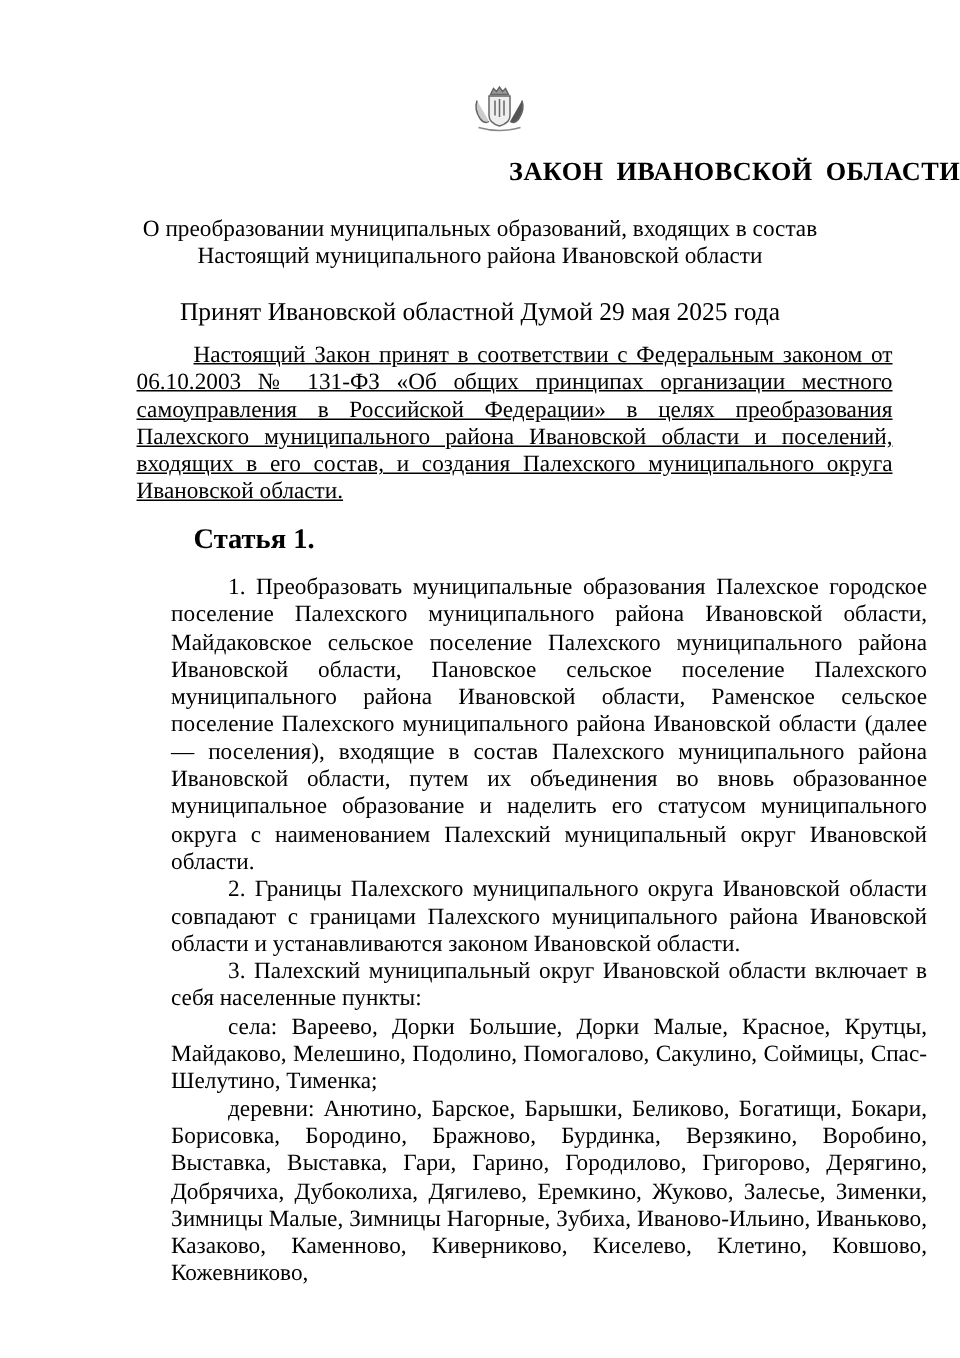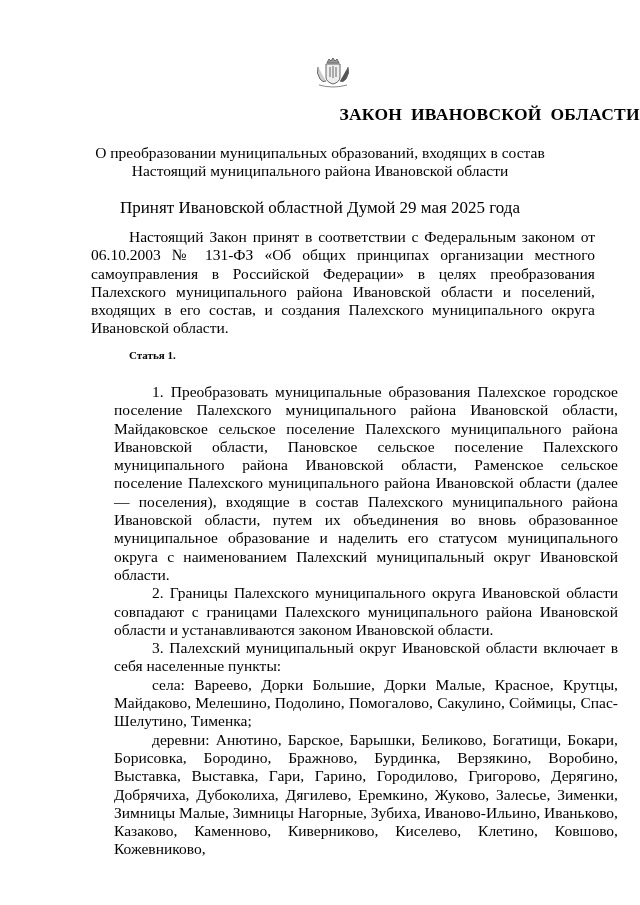--- a/index.html
+++ b/index.html
@@ -21,23 +21,23 @@
   }
   .adopted {
     position: absolute; left: 0; width: 640px; top: 198px;
     text-align: center; font-size: 17px;
   }
   .body {
     position: absolute; left: 91px; width: 504px;
     font-size: 15.5px; line-height: 18.3px; text-align: justify;
   }
   .body p { margin: 0; text-indent: 38px; }
-  .preamble { top: 228px; }
+  .preamble { top: 228px; text-decoration: underline; }
   .article-title {
-    position: absolute; left: 129px; top: 349px; font-weight: bold; font-size: 11px;
+    position: absolute; left: 129px; top: 349px; font-weight: bold; font-size: 19px;
   }
   .article-body { top: 383px; margin-left: 23px; }
 </style>
 </head>
 <body>
 
 <div class="page">
 
   <svg class="emblem" viewBox="0 0 38 34">
     <g fill="none" stroke="#666" stroke-width="1">

